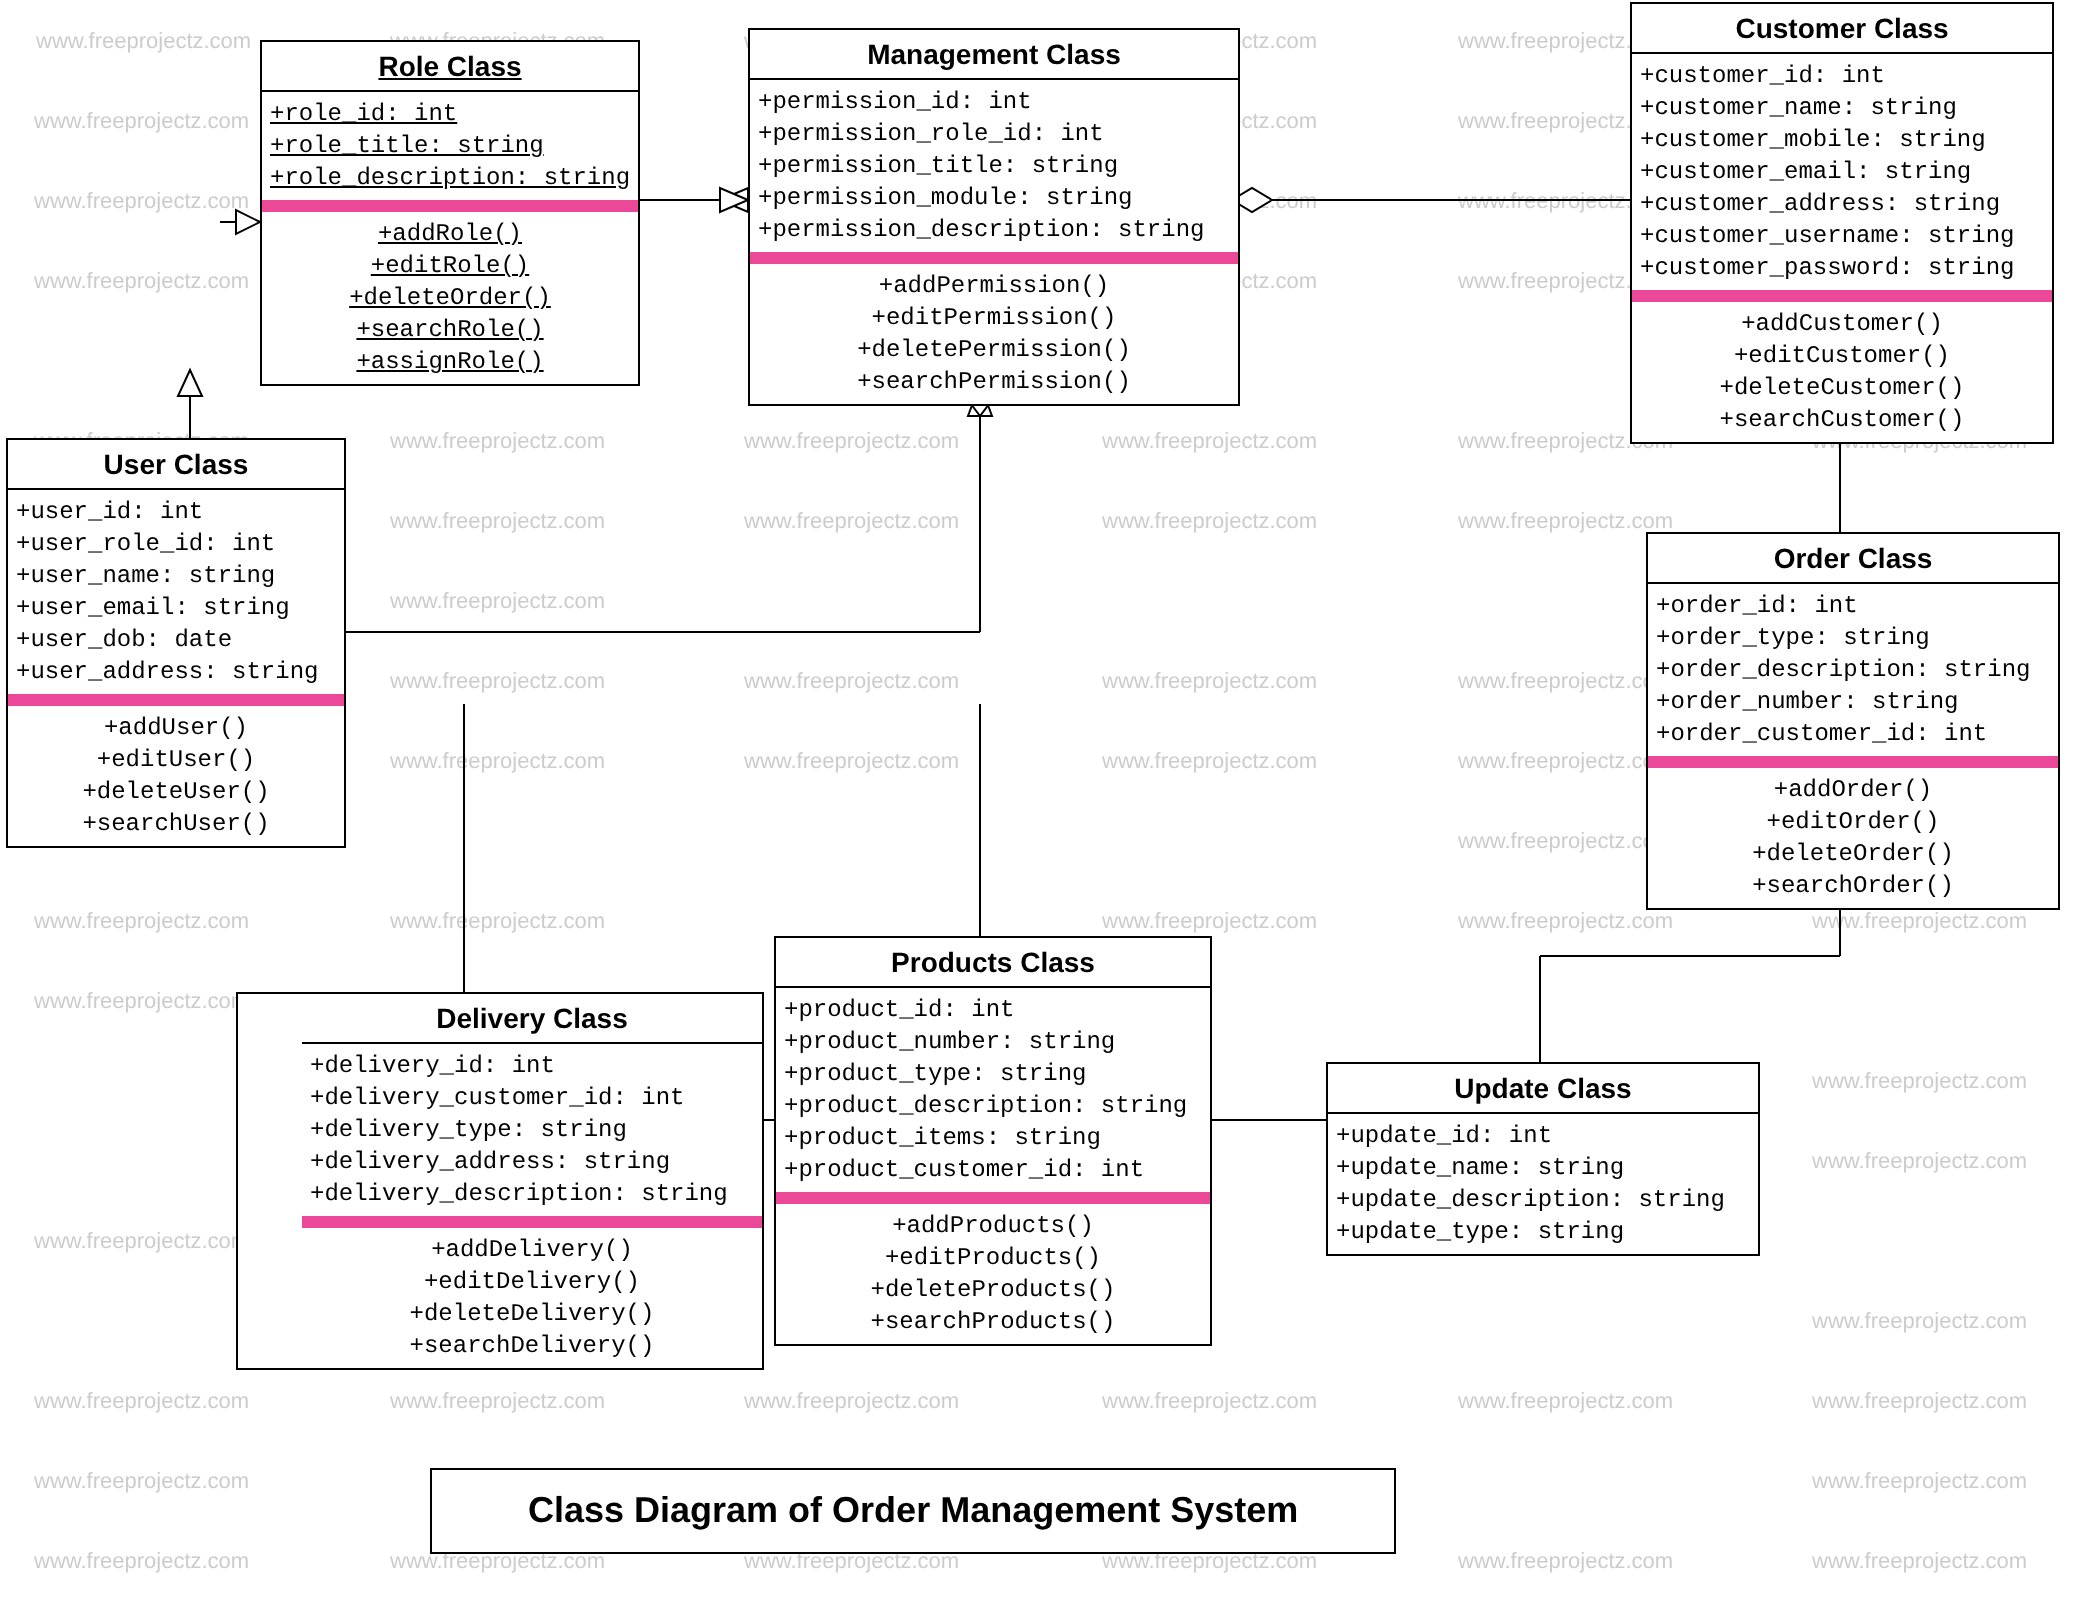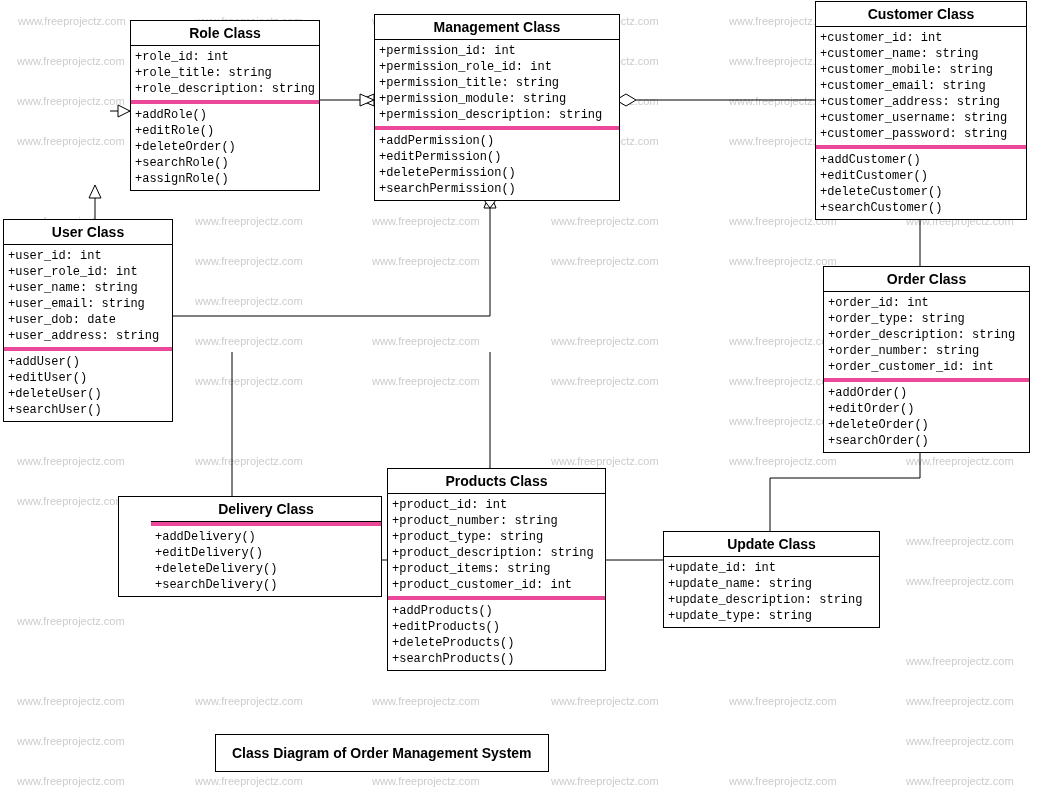--- a/index.html
+++ b/index.html
@@ -35,30 +35,31 @@
   .class-section {
     padding: 3px 4px;
     font-family: "Courier New", monospace;
     font-size: 12px;
     line-height: 16px;
   }
   .class-section div {
     white-space: nowrap;
   }
   .divider {
-    border-top: 4px solid #ec4899;
+    border-top: 6px solid #ec4899;
+    text-align: center;
   }
   .caption-box {
     position: absolute;
     border: 1px solid #000;
     background: #fff;
-    padding: 10px 16px;
+    padding: 10px 48px;
     text-align: left;
     font-weight: bold;
-    font-size: 14px;
+    font-size: 18px;
   }
   svg.lines {
     position: absolute;
     top: 0;
     left: 0;
     width: 1040px;
     height: 804px;
     pointer-events: none;
   }
 </style>
@@ -160,21 +161,21 @@
 
   <line x1="604" y1="560" x2="663" y2="560" stroke="#000" stroke-width="1"></line>
 
   <line x1="770" y1="531" x2="770" y2="478" stroke="#000" stroke-width="1"></line>
   <line x1="770" y1="478" x2="920" y2="478" stroke="#000" stroke-width="1"></line>
   <line x1="920" y1="478" x2="920" y2="446" stroke="#000" stroke-width="1"></line>
 
   <line x1="920" y1="266" x2="920" y2="213" stroke="#000" stroke-width="1"></line>
 </svg>
 
-<div class="class-box" style="left:130px; top:20px; width:188px;">
+<div class="class-box" style="left:130px; top:20px; width:188px;text-decoration:underline;">
   <div class="class-title">Role Class</div>
   <div class="class-section">
       <div>+role_id: int</div>
       <div>+role_title: string</div>
       <div>+role_description: string</div>
     </div>
   <div class="class-section divider">
       <div>+addRole()</div>
       <div>+editRole()</div>
       <div>+deleteOrder()</div>
@@ -249,20 +250,27 @@
   <div class="class-section divider">
       <div>+addOrder()</div>
       <div>+editOrder()</div>
       <div>+deleteOrder()</div>
       <div>+searchOrder()</div>
     </div>
 </div>
 
 <div class="class-box" style="left:118px; top:496px; width:230px;padding-left:32px;">
   <div class="class-title">Delivery Class</div>
+  <div class="class-section">
+      <div>+delivery_id: int</div>
+      <div>+delivery_customer_id: int</div>
+      <div>+delivery_type: string</div>
+      <div>+delivery_address: string</div>
+      <div>+delivery_description: string</div>
+    </div>
   <div class="class-section divider">
       <div>+addDelivery()</div>
       <div>+editDelivery()</div>
       <div>+deleteDelivery()</div>
       <div>+searchDelivery()</div>
     </div>
 </div>
 
 <div class="class-box" style="left:387px; top:468px; width:217px;">
   <div class="class-title">Products  Class</div>

